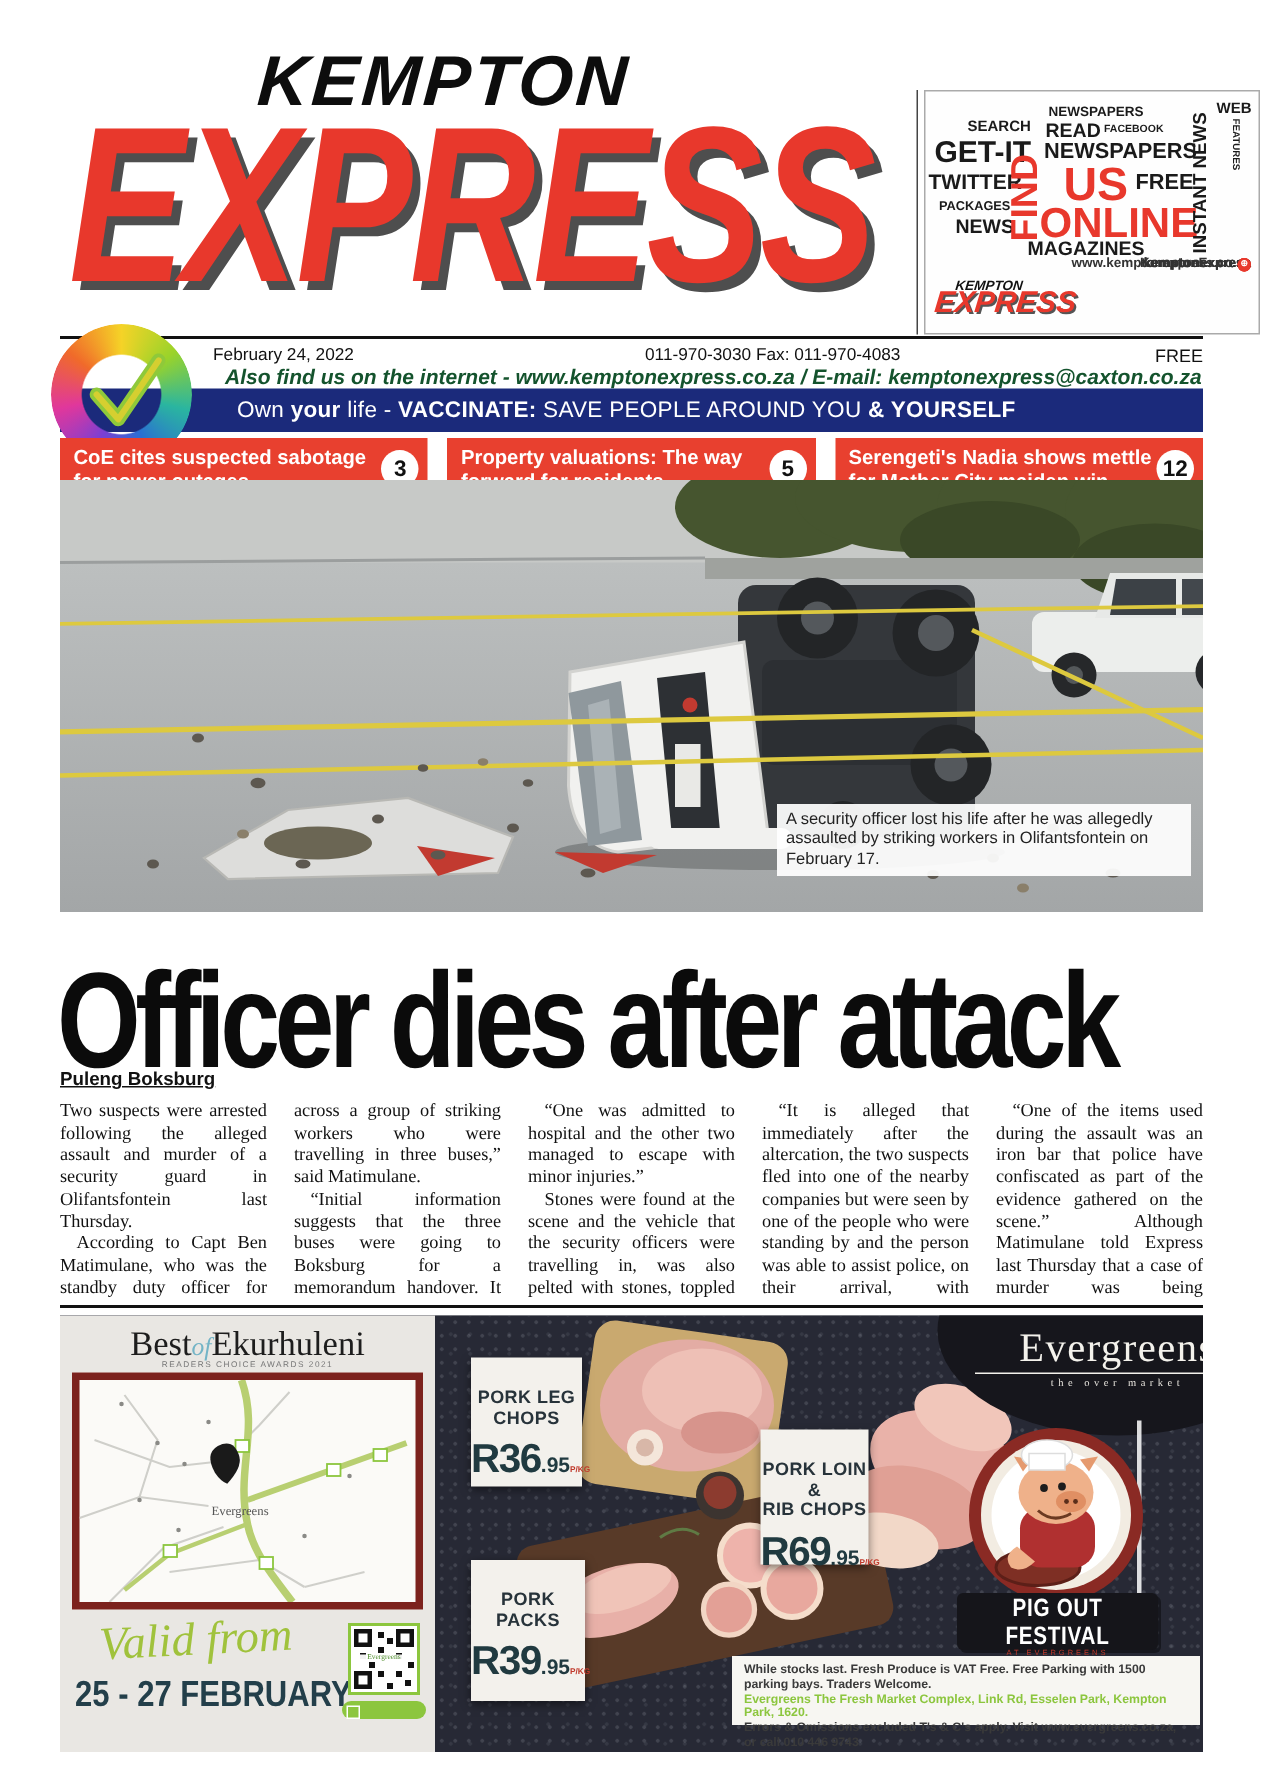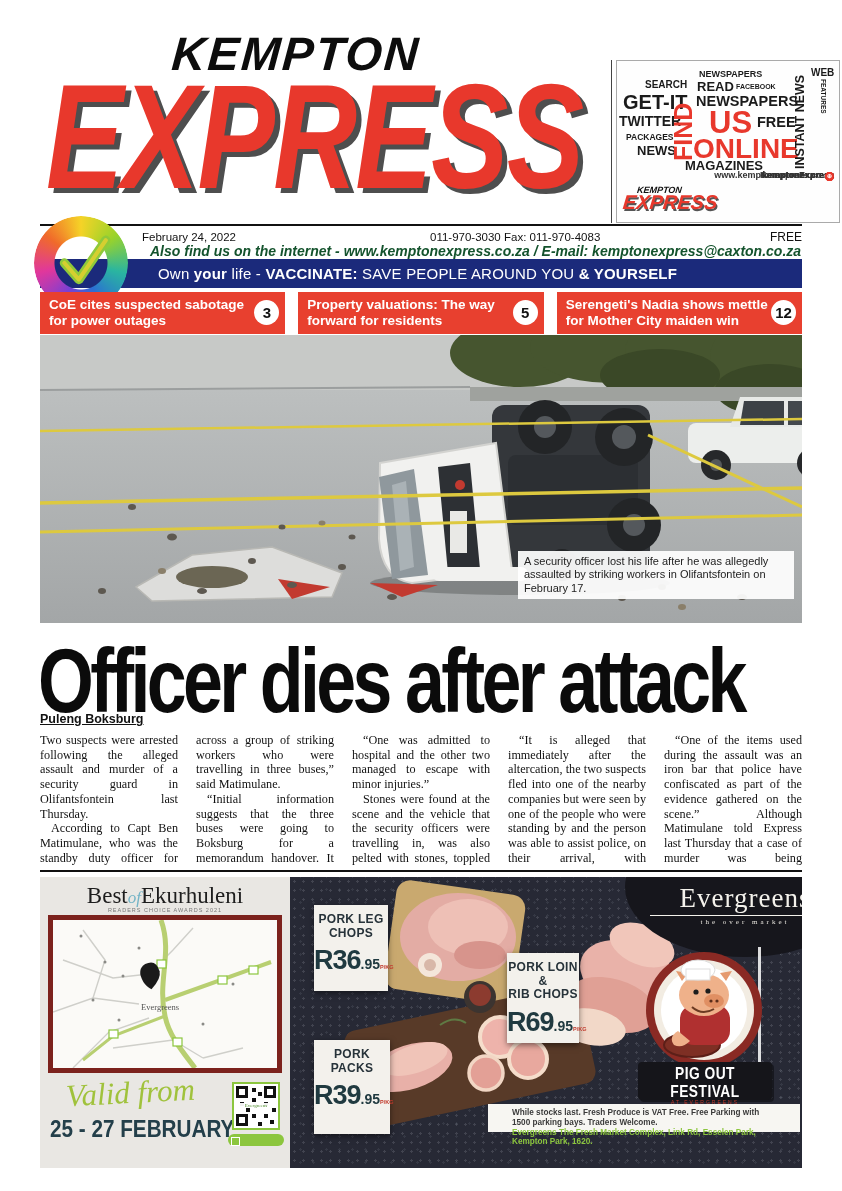--- a/index.html
+++ b/index.html
@@ -35,21 +35,21 @@
   .vax b { font-weight:bold; }
   .vax-logo { position:absolute; left:34px; top:216px; width:94px; height:94px; border-radius:50%; background:conic-gradient(#f5d327,#9ad32a,#2ab5a0,#2a6fd3,#7b3fd3,#e0379c,#f06a2a,#f5d327); -webkit-mask:radial-gradient(circle, transparent 26px, #000 27px); mask:radial-gradient(circle, transparent 26px, #000 27px); }
   .vax-check { position:absolute; left:52px; top:232px; width:62px; height:62px; }
 
   
   .teasers { position:absolute; left:40px; top:292px; width:762px; display:flex; gap:13px; }
   .teaser { flex:1; background:#e8402f; color:#fff; height:42px; padding:5px 34px 5px 9px; position:relative; font-size:13.5px; font-weight:bold; line-height:15.5px; }
   .teaser .pg { position:absolute; right:6px; top:8px; width:25px; height:25px; border-radius:50%; background:#fff; color:#111; font-size:15px; font-weight:bold; text-align:center; line-height:25px; }
 
   
-  .photo { position:absolute; left:40px; top:335px; width:762px; height:288px; overflow:hidden; background:#d946ef; }
+  .photo { position:absolute; left:40px; top:320px; width:762px; height:288px; overflow:hidden; background:#d946ef; }
   .caption { position:absolute; right:8px; bottom:24px; width:276px; background:rgba(255,255,255,.93); color:#222; font-size:11px; line-height:13.5px; padding:4px 6px; }
 
   
   .headline { position:absolute; left:38px; top:628px; font-size:78px; font-weight:bold; letter-spacing:-4px; color:#0b0b0b; white-space:nowrap; transform:scale(0.92,1.16); transform-origin:left top; }
   .byline { position:absolute; left:40px; top:712px; font-size:12.5px; font-weight:bold; text-decoration:underline; color:#111; }
   .columns { position:absolute; left:40px; top:733px; width:762px; height:133px; display:flex; gap:18px; overflow:hidden; }
   .col { flex:1; font-family:"Liberation Serif", serif; font-size:12.2px; line-height:14.7px; color:#111; text-align:justify; }
   .col p.ind { text-indent:11px; }
 
   .rule-mid { position:absolute; left:40px; top:870px; width:762px; height:2px; background:#111; }
@@ -66,42 +66,42 @@
   .valid-dates { position:absolute; left:10px; top:238px; font-size:23px; font-weight:bold; color:#233f4a; letter-spacing:0px; transform:scale(0.9,1.05); transform-origin:left top; white-space:nowrap; }
   .qr { position:absolute; left:192px; top:205px; width:48px; height:48px; background:#fff; border:2px solid #8cc63e; }
   .qr-label { position:absolute; left:0; top:19px; width:44px; background:rgba(255,255,255,.95); color:#4d8c2a; font-size:5px; text-align:center; font-family:"Liberation Serif", serif; }
   .qr-pill { position:absolute; left:188px; top:257px; width:56px; height:12px; border-radius:6px; background:#8cc63e; }
   .qr-pill::before { content:""; position:absolute; left:3px; top:2.5px; width:7px; height:7px; border:1.5px solid #fff; }
 
   .ad-dark { position:absolute; left:250px; top:0; width:512px; height:291px;
      background-color:#272935;
      background-image:radial-gradient(circle, rgba(205,210,220,.16) 1px, transparent 1.4px), radial-gradient(circle, rgba(160,168,180,.12) 1px, transparent 1.4px);
      background-size:9px 9px, 13px 13px; background-position:0 0, 4px 6px; }
-  .offer { position:absolute; background:#f3f1ec; text-align:center; padding-top:8px; box-shadow:0 2px 6px rgba(0,0,0,.5); }
+  .offer { position:absolute; background:#f3f1ec; text-align:center; padding-top:20px; box-shadow:0 2px 6px rgba(0,0,0,.5); }
   .offer .nm { font-size:12px; font-weight:bold; color:#27333a; line-height:13.5px; white-space:pre-line; letter-spacing:.3px; }
   .offer .pr { margin-top:5px; font-weight:bold; color:#203a40; white-space:nowrap; }
   .offer .pr .main { font-size:27px; letter-spacing:-1px; }
   .offer .pr .cents { font-size:14px; }
   .offer .pr .unit { font-size:5.5px; color:#c0392b; }
   .offer1 { left:24px; top:28px; width:74px; height:86px; }
   .offer2 { left:24px; top:163px; width:76px; height:94px; }
   .offer3 { left:217px; top:76px; width:72px; height:90px; }
 
   .ev-ellipse { position:absolute; left:335px; top:-60px; width:240px; height:140px; background:#16161c; border-radius:50%; }
   .ev-logo { position:absolute; left:360px; top:6px; width:190px; text-align:center; color:#f4f2ec; font-family:"Liberation Serif", serif; }
   .ev-logo .nm { font-size:27px; letter-spacing:1px; border-bottom:1px solid #f4f2ec; padding-bottom:1px; }
   .ev-logo .tg { font-size:7px; letter-spacing:3px; color:#e9e6df; margin-top:2px; }
   .white-stripe { position:absolute; left:468px; top:70px; width:3px; height:150px; background:rgba(255,255,255,.85); }
 
   .pig-badge { position:absolute; left:352px; top:70px; width:124px; height:126px; }
   .festival { position:absolute; left:348px; top:185px; width:134px; height:38px; background:#15151a; border-radius:4px; box-shadow:2px 2px 0 rgba(0,0,0,.4); text-align:center; color:#fff; }
   .festival .t { font-size:14.5px; font-weight:bold; letter-spacing:.5px; margin-top:4px; transform:scale(.95,1.15); }
   .festival .s { font-size:5px; letter-spacing:2px; color:#c0392b; margin-top:1px; }
 
-  .fineprint { position:absolute; left:448px; top:227px; width:312px; height:28px; background:#f7f6f2; padding:4px 24px; font-size:8.2px; line-height:9.8px; color:#3a3a3a; font-weight:bold; }
+  .fineprint { position:absolute; left:448px; top:227px; width:312px; height:46px; background:#f7f6f2; padding:4px 8px; font-size:8.2px; line-height:9.8px; color:#3a3a3a; font-weight:bold; }
   .fineprint .green { color:#8cc63e; font-weight:bold; }
 
   .pre { white-space:pre-line; }
 </style>
 </head>
 <body>
 <div id="page">
 
   <div class="mast-kempton">KEMPTON</div>
   <div class="mast-express">EXPRESS</div>
@@ -453,16 +453,17 @@
       </svg>
       <div class="festival">
         <div class="t">PIG OUT FESTIVAL</div>
         <div class="s">AT EVERGREENS</div>
       </div>
     </div>
 
     <div class="fineprint">
       <div>While stocks last. Fresh Produce is VAT Free. Free Parking with 1500 parking bays. Traders Welcome.</div>
       <div class="green">Evergreens The Fresh Market Complex, Link Rd, Esselen Park, Kempton Park, 1620.</div>
+      <div>Errors &amp; Omissions excluded T's &amp; C's apply. Visit www.evergreens.co.za, or call 010 446 9743</div>
     </div>
   </div>
 
 </div>
 
 </body></html>

